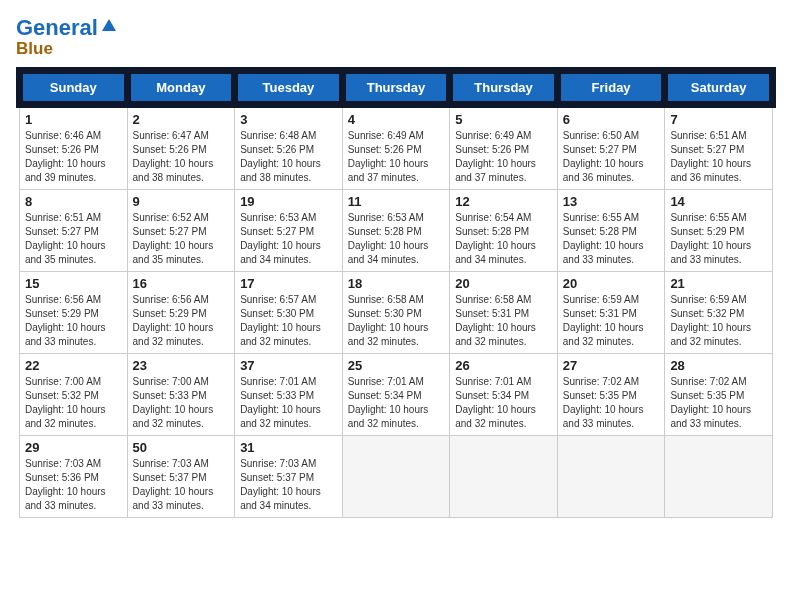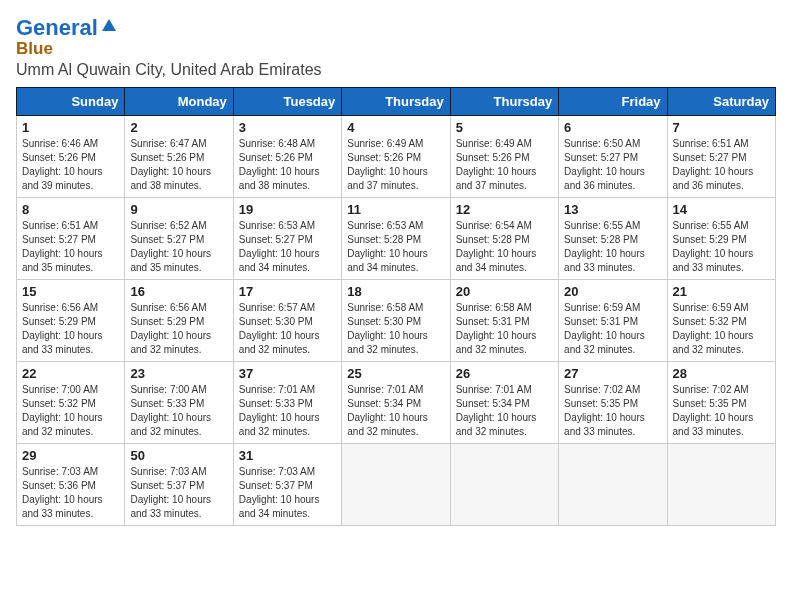--- a/index.html
+++ b/index.html
@@ -5,24 +5,23 @@
     * { box-sizing: border-box; margin: 0; padding: 0; }
     body {
       font-family: Arial, sans-serif;
       background: #fff;
       width: 792px;
       min-height: 612px;
       padding: 16px;
     }
     .header-area {
       display: flex;
-      justify-content: center;
+      justify-content: flex-start;
       align-items: flex-start;
       margin-bottom: 4px;
-      flex-direction: column;
     }
     .logo {
       display: flex;
       flex-direction: column;
       align-items: flex-start;
     }
     .logo-text {
       font-size: 22px;
       font-weight: bold;
       color: #333;
@@ -50,22 +49,22 @@
       width: 100%;
       border-collapse: collapse;
       margin-top: 8px;
     }
     .calendar th {
       background-color: #1a6bbf;
       color: #fff;
       font-size: 13px;
       font-weight: bold;
       padding: 6px 6px;
-      text-align: right;
-      border: 1px solid #0f172a;
+      text-align: center;
+      border: 7px solid #0f172a;
     }
     .calendar td {
       border: 1px solid #ccc;
       vertical-align: top;
       padding: 4px 5px;
       font-size: 10.5px;
       color: #222;
       width: calc(100% / 7);
       background: #fff;
     }
@@ -98,21 +97,20 @@
         <svg width="18" height="18" viewBox="0 0 18 18">
           <polygon points="9,2 16,14 2,14" fill="#1a6bbf"></polygon>
         </svg>
       </span>
     </div>
     <div class="logo-row">
       <span class="logo-text" style="color:#a16207;font-size:17px;">Blue</span>
     </div>
   </div>
   <div class="title-area">
-    <div class="subtitle">Umm Al Quwain City, United Arab Emirates</div>
   </div>
 </div>
 
 <table class="calendar">
   <thead>
     <tr>
     <th>Sunday</th>
         <th>Monday</th>
         <th>Tuesday</th>
         <th>Thursday</th>

